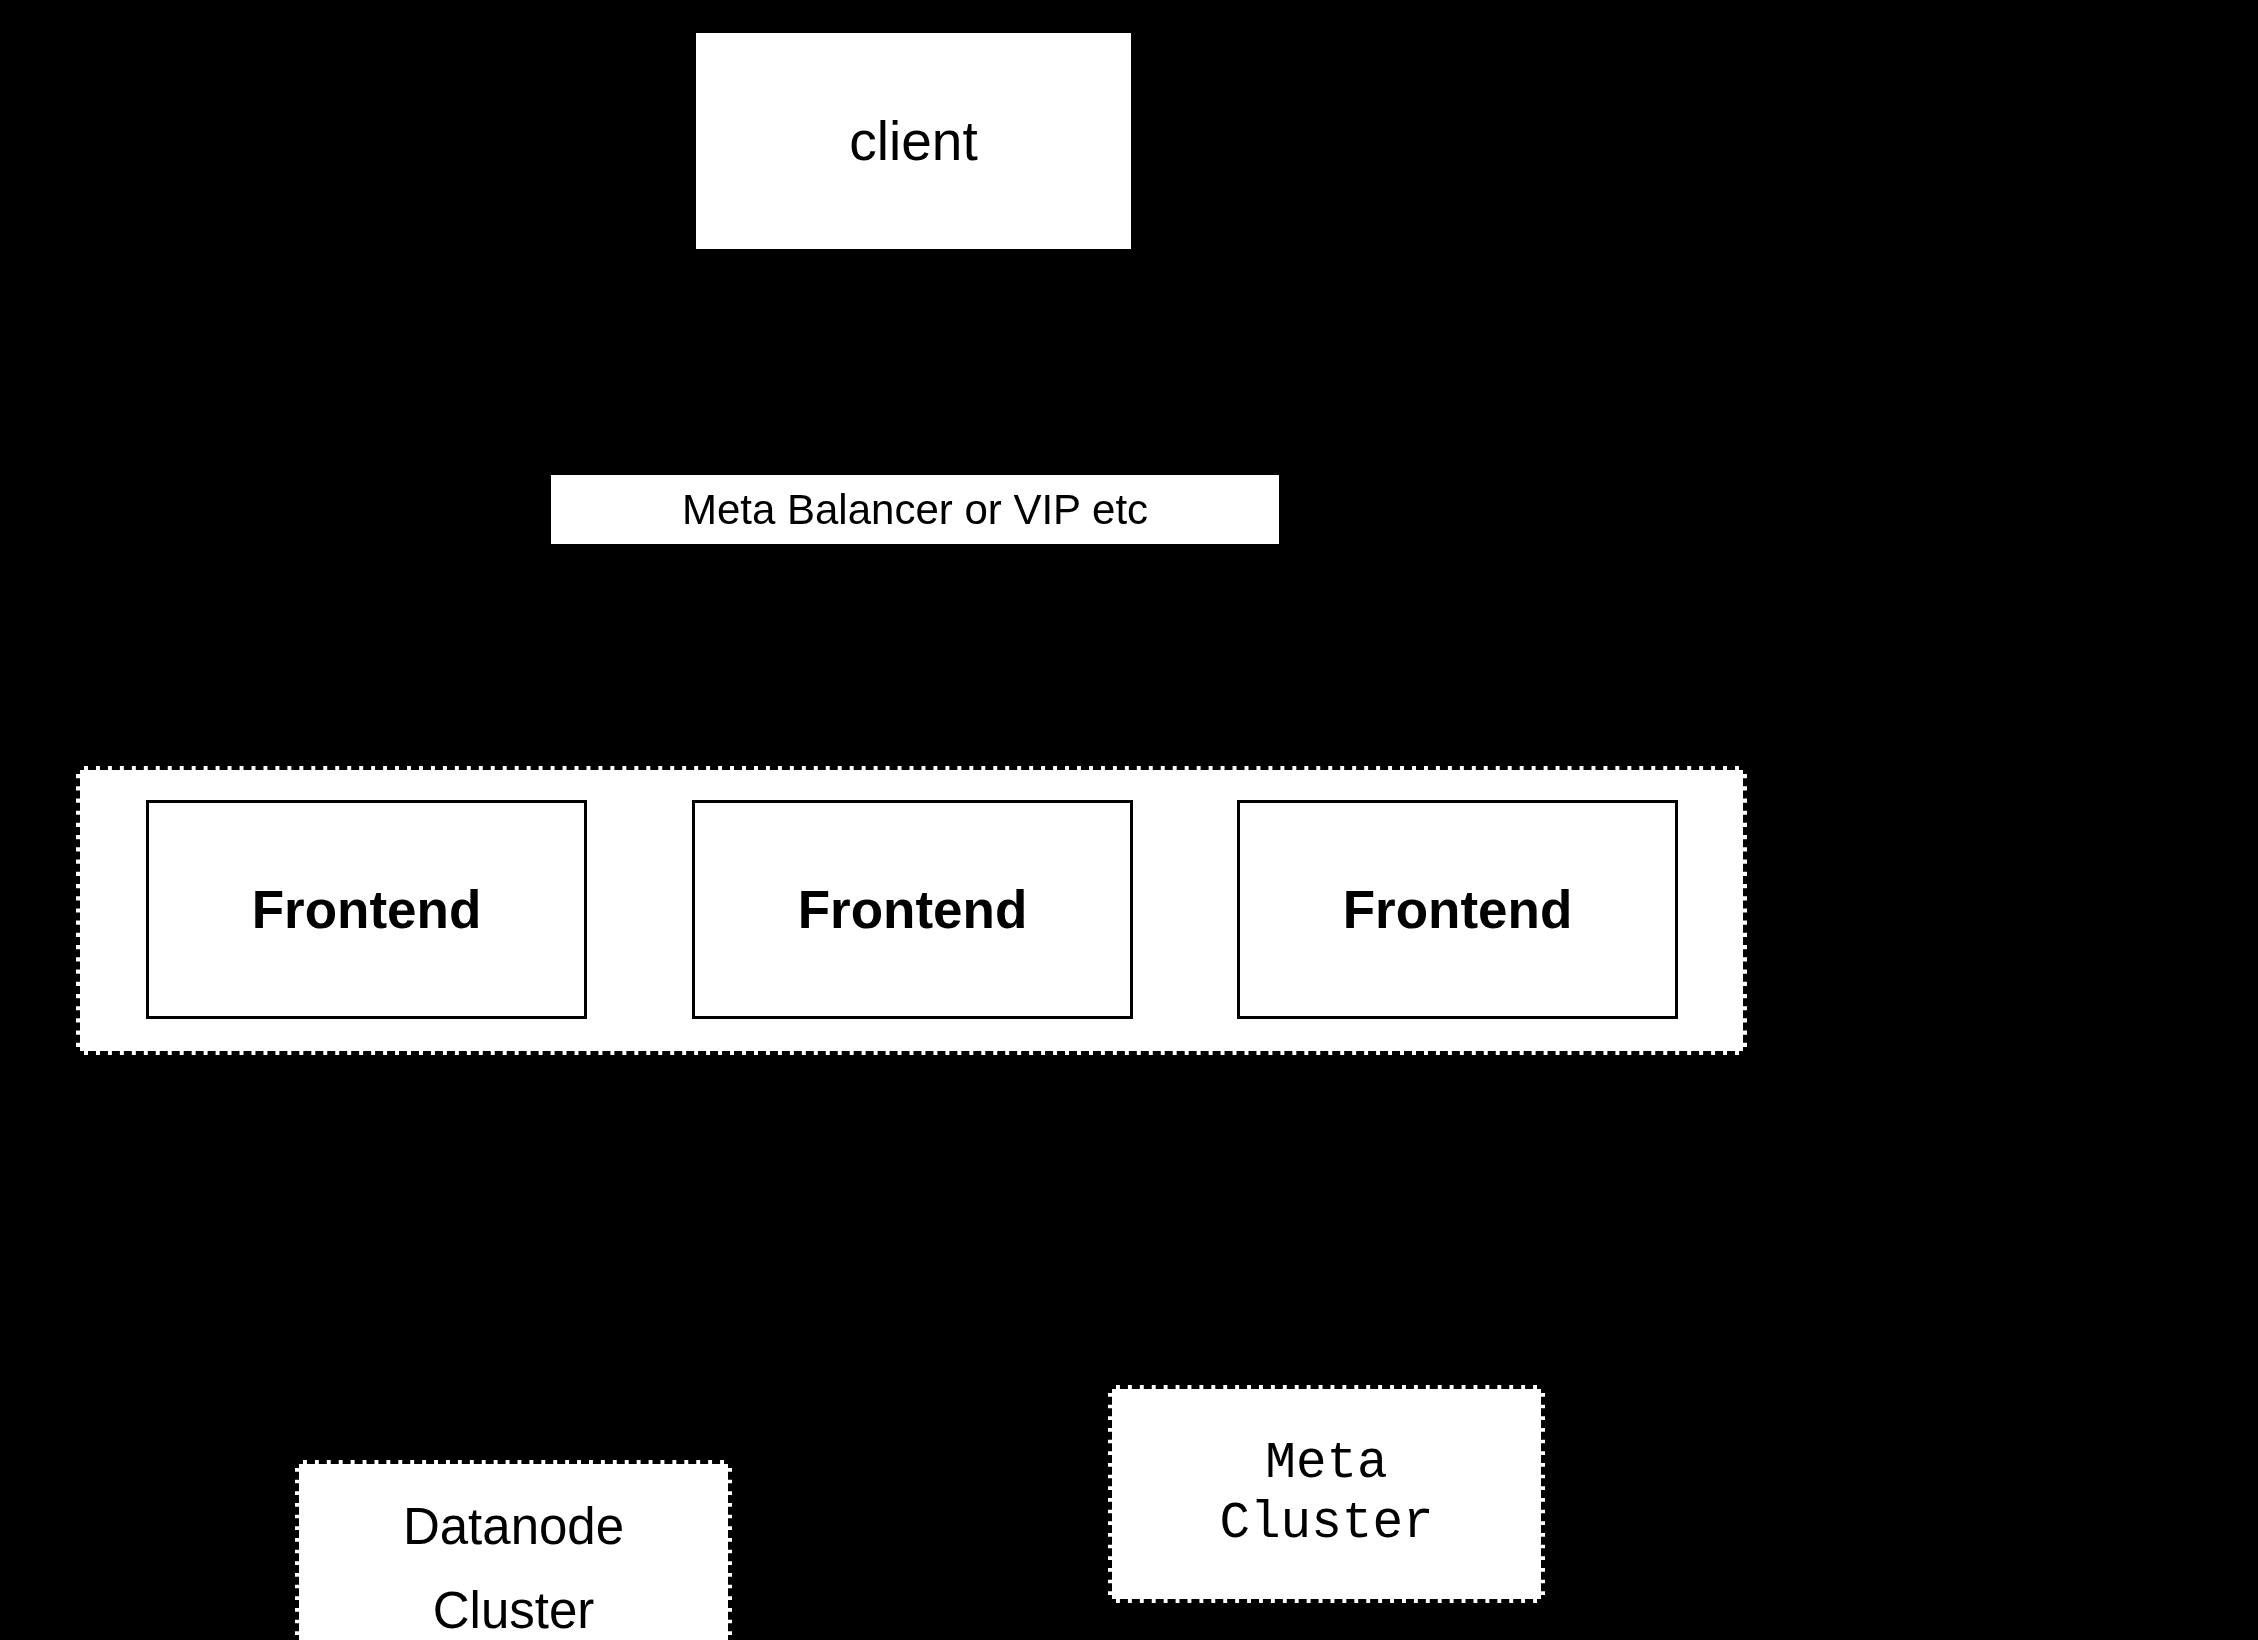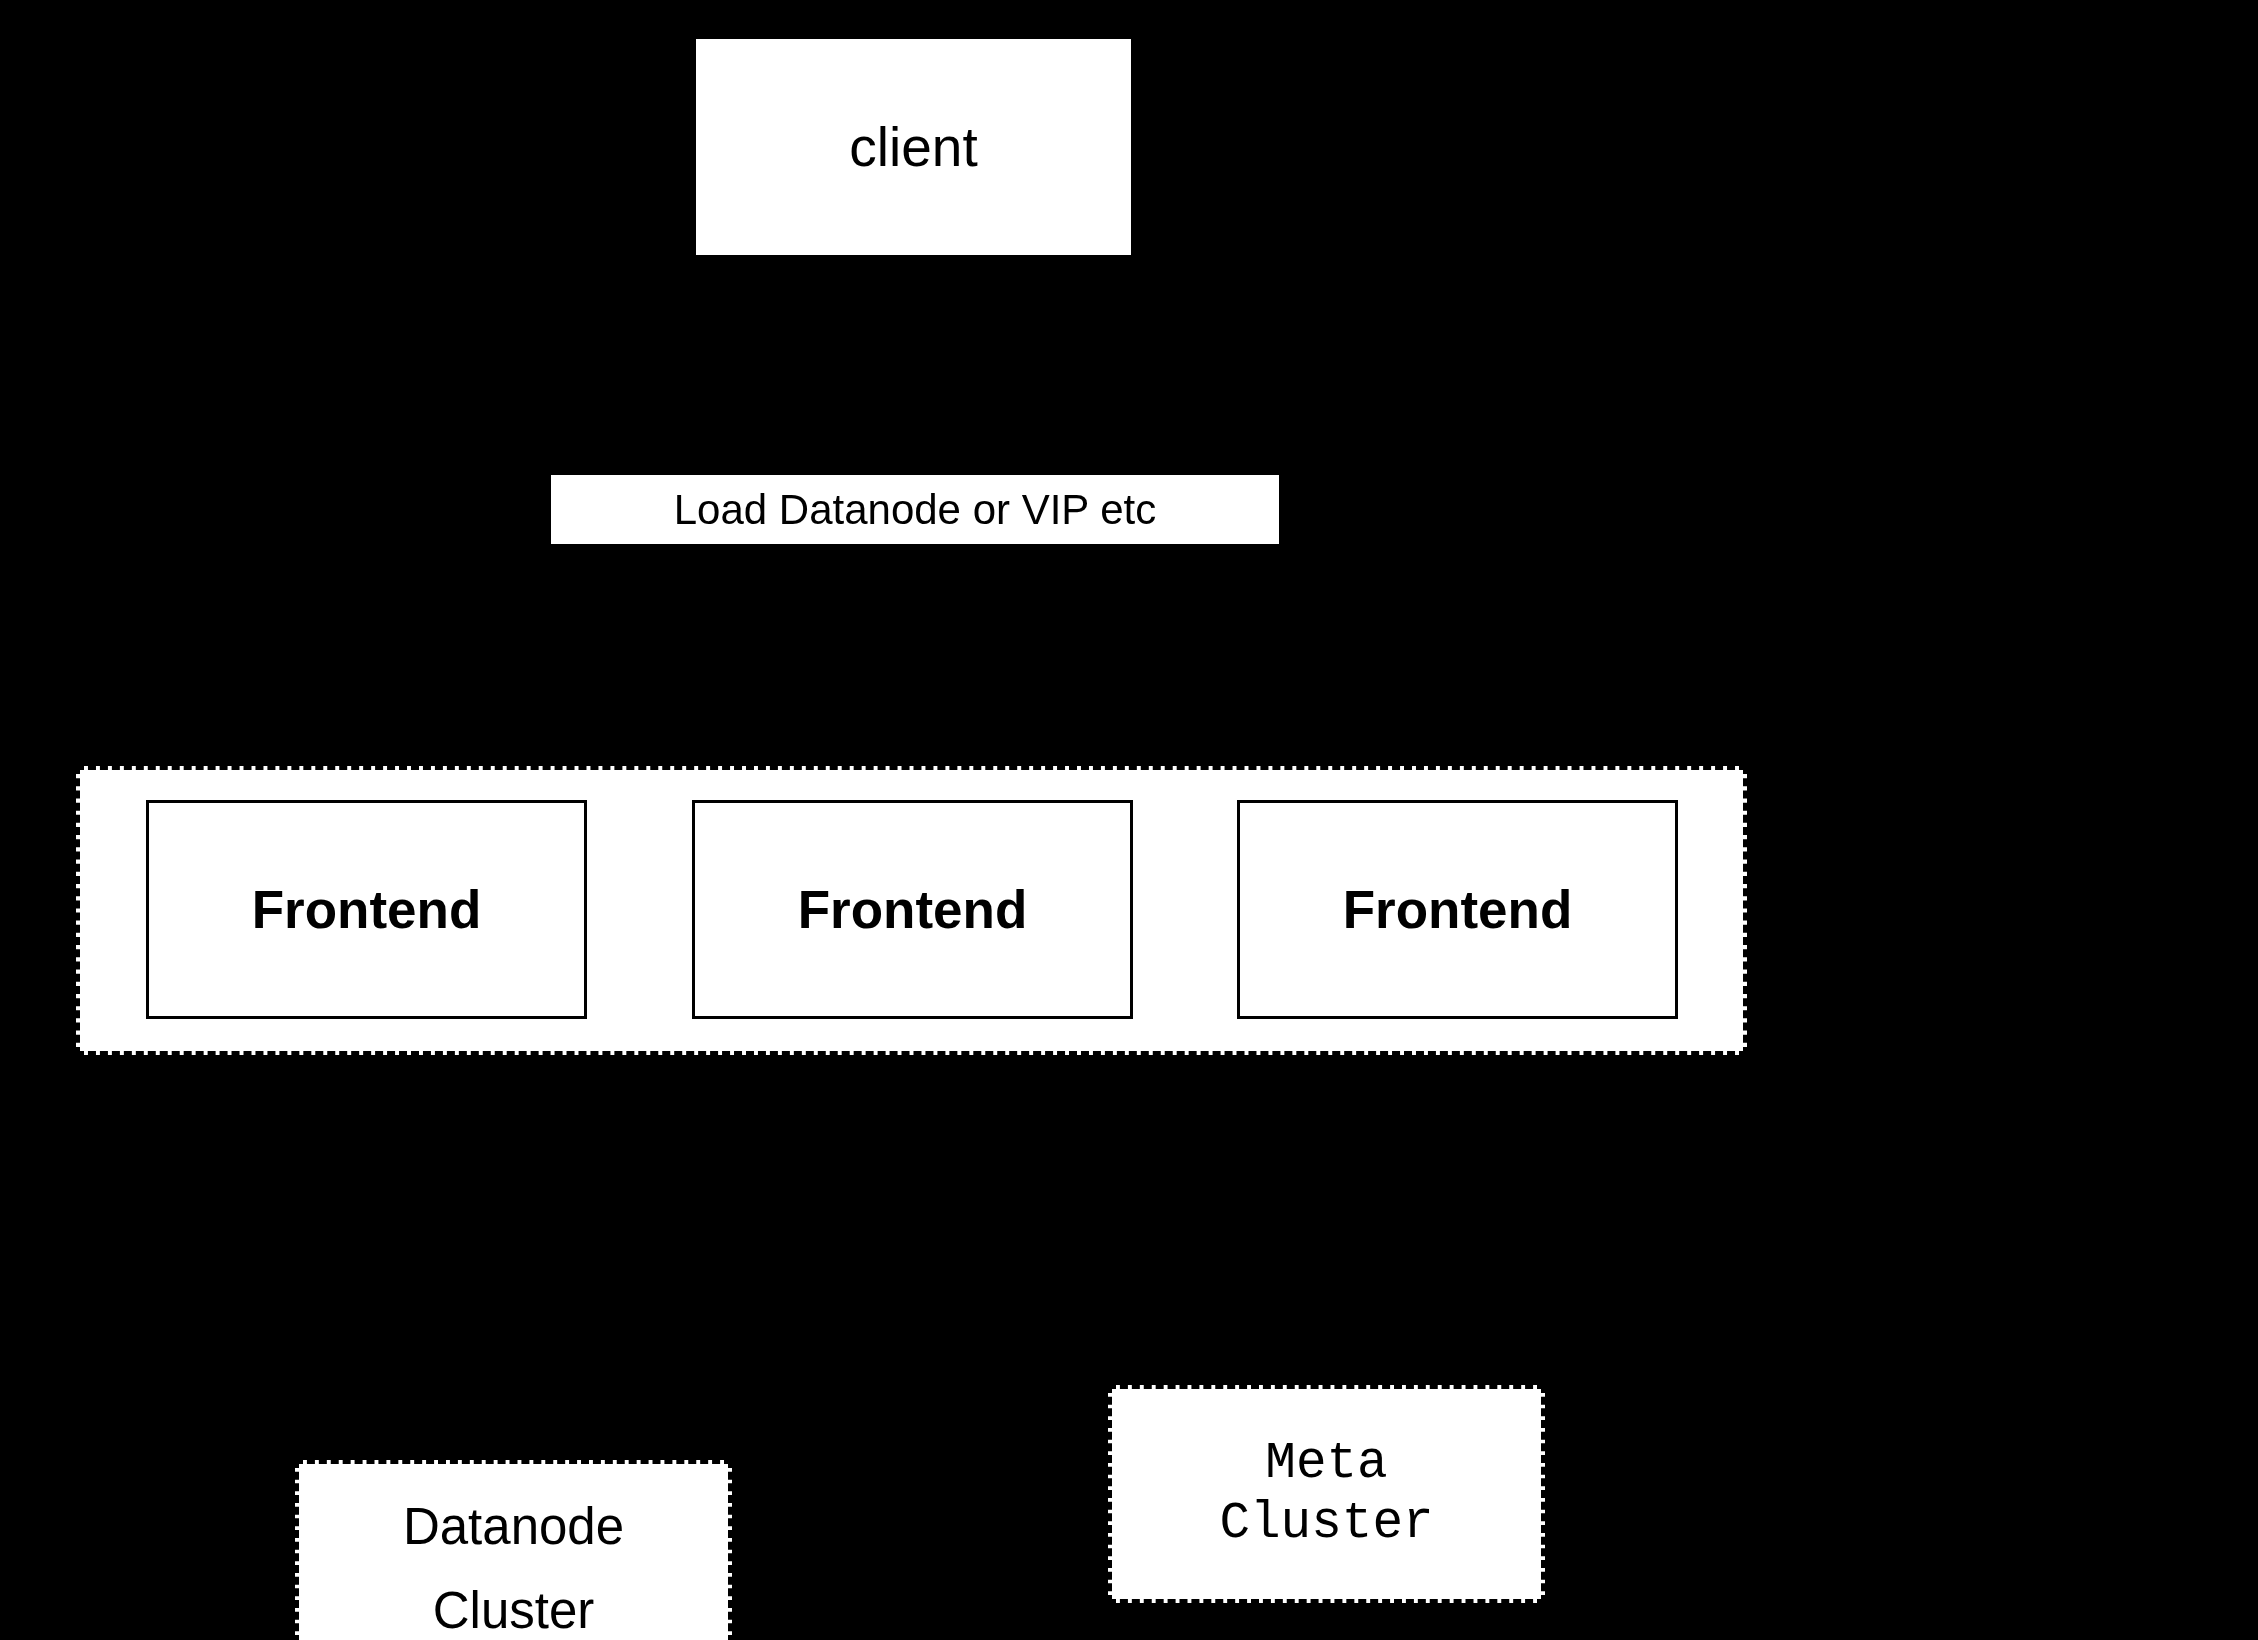--- a/index.html
+++ b/index.html
@@ -20,21 +20,21 @@
     position: absolute;
     background: #ffffff;
     box-sizing: border-box;
     display: flex;
     align-items: center;
     justify-content: center;
     text-align: center;
   }
   .client-node {
     left: 696px;
-    top: 39px;
+    top: 33px;
     width: 435px;
     height: 216px;
     font-size: 55px;
   }
   .lb-node {
     left: 551px;
     top: 475px;
     width: 728px;
     height: 69px;
     font-size: 42px;
@@ -93,21 +93,21 @@
 </head>
 <body>
 
 <div class="stage">
 
   <div class="node client-node">
     <span class="label-line">client</span>
   </div>
 
   <div class="node lb-node">
-    <span class="label-line">Load Datanode or VIP etc</span>
+    <span class="label-line">Meta Balancer or VIP etc</span>
   </div>
 
   <div class="frontend-group">
     <div class="frontend-node frontend-1">
       <span class="label-line">Frontend</span>
     </div>
     <div class="frontend-node frontend-2">
       <span class="label-line">Frontend</span>
     </div>
     <div class="frontend-node frontend-3">

